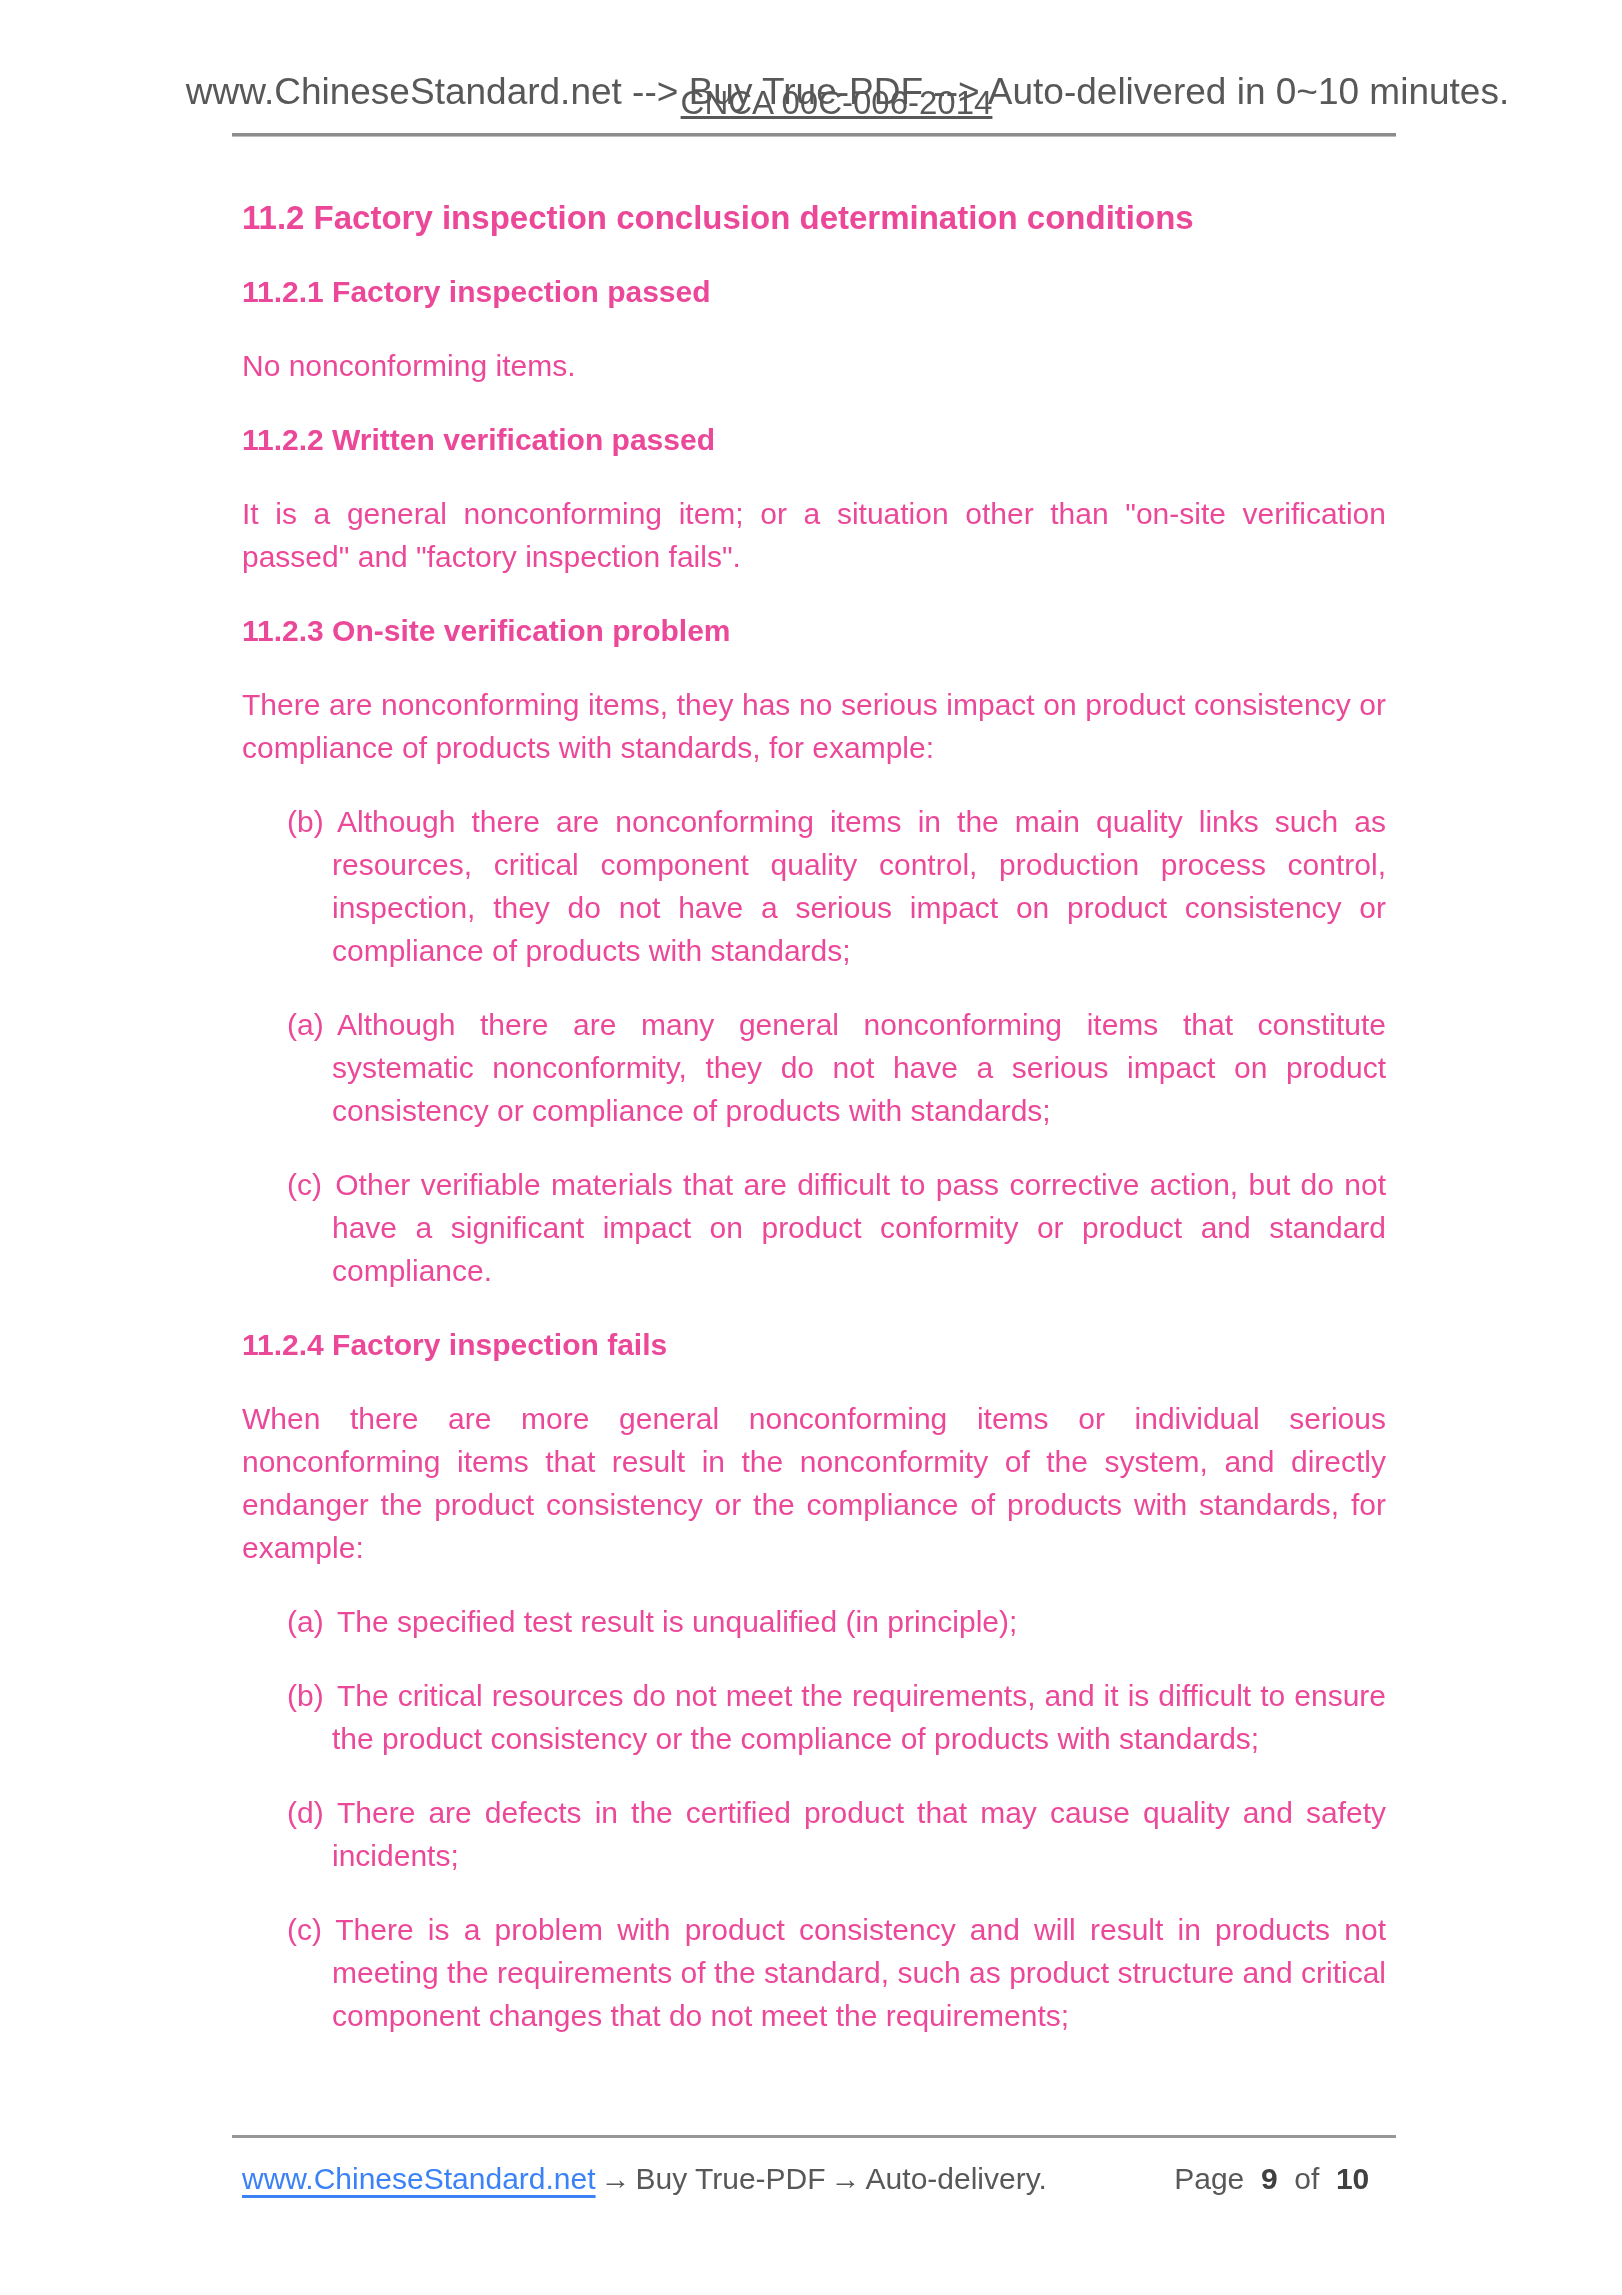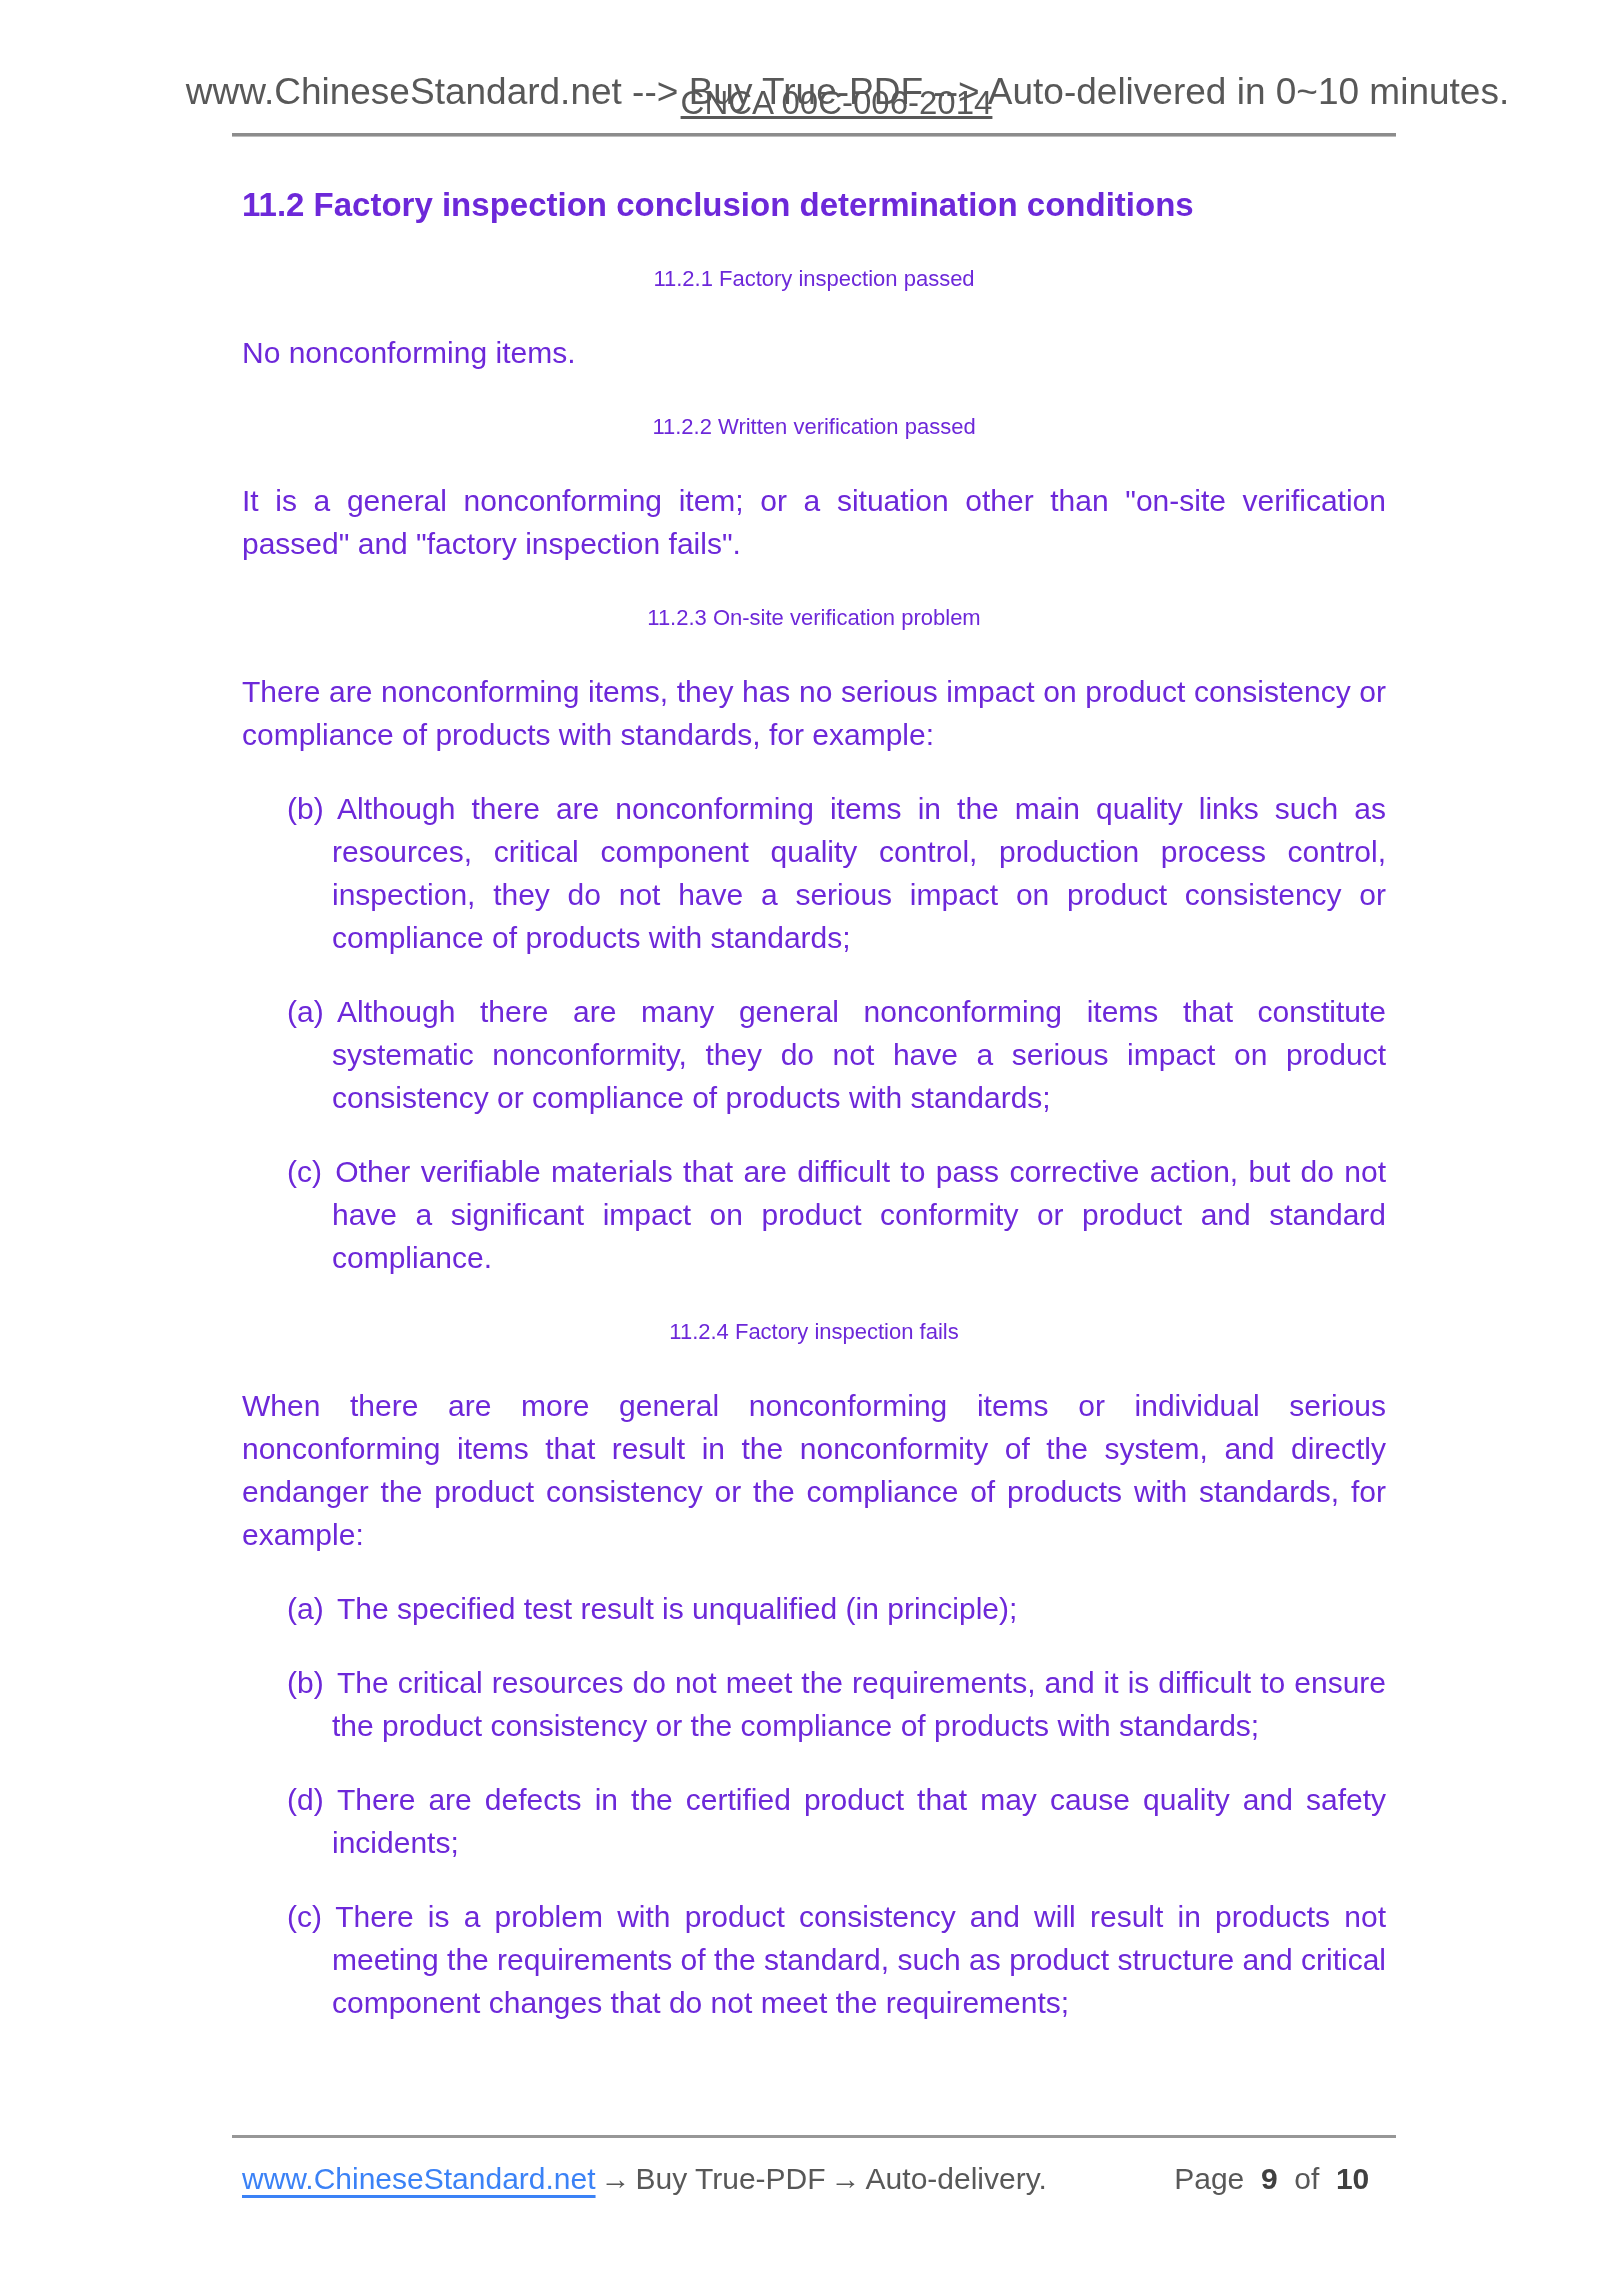--- a/index.html
+++ b/index.html
@@ -34,36 +34,36 @@
   .header-rule {
     position: absolute;
     top: 133px; left: 232px; width: 1164px; height: 3.3px;
     background: #8c8c8c;
     border-bottom: 0.8px solid #bdbdbd;
   }
 
   
   .content {
     position: absolute;
-    top: 183px; left: 242px; width: 1144px;
-    color: #6d28d9;
+    top: 196px; left: 242px; width: 1144px;
+    color: #ec4899;
     font-size: 30px; line-height: 43px;
     text-align: justify;
   }
   .content h1 {
     font-size: 33px; font-weight: bold;
     line-height: 43px;
     margin: 0 0 31px 0;
     text-align: left;
   }
   .content h2 {
-    font-size: 22px; font-weight: normal;
+    font-size: 30px; font-weight: bold;
     line-height: 43px;
     margin: 0 0 31px 0;
-    text-align: center;
+    text-align: left;
   }
   .content p { margin: 0 0 31px 0; }
   .li {
     margin: 0 0 31px 0;
     padding-left: 90px;
     text-indent: -45px;
   }
   .li .marker { margin-right: 13.3px; }
 
   

